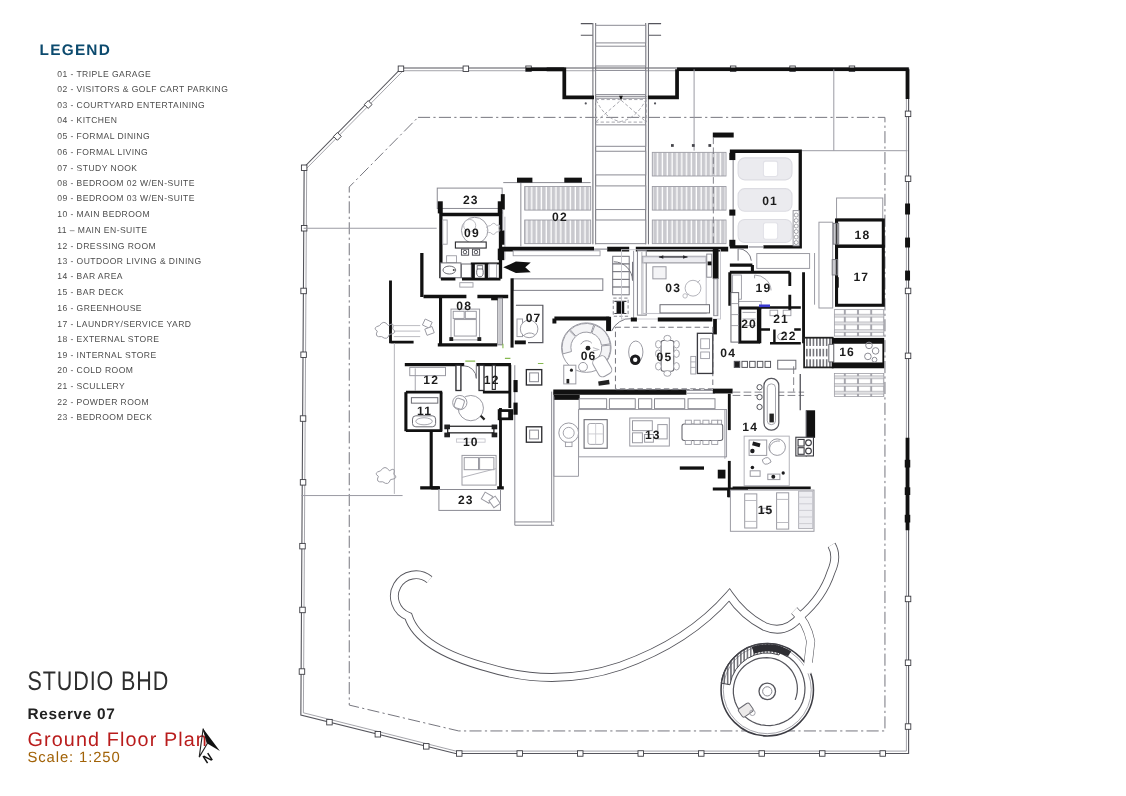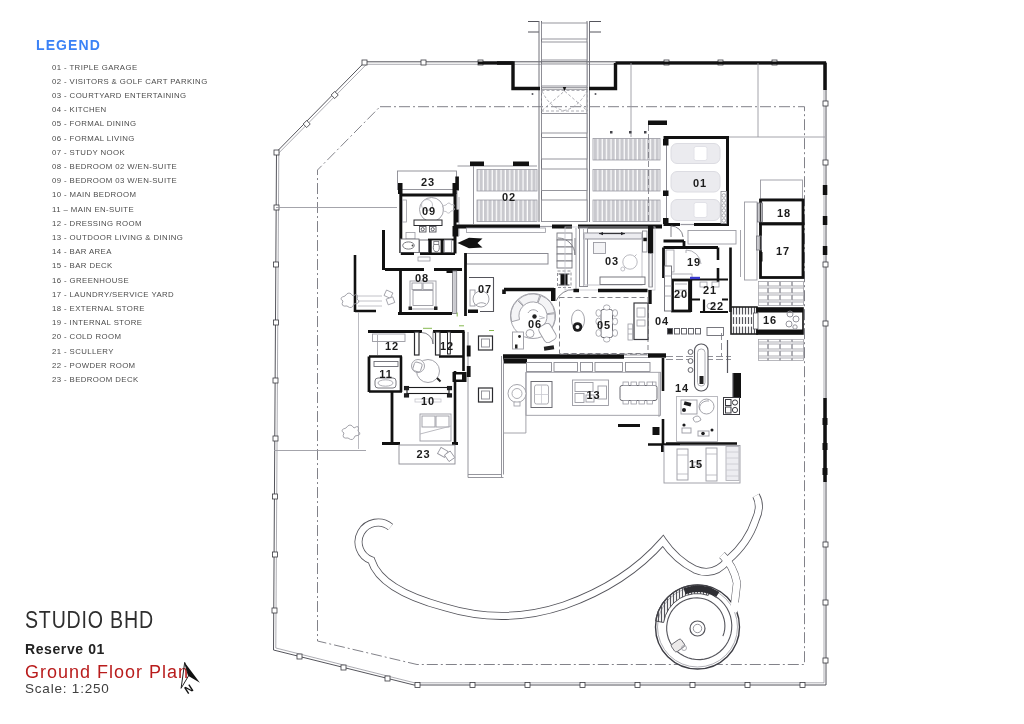--- a/index.html
+++ b/index.html
@@ -1,23 +1,23 @@
 <!DOCTYPE html>
 <html><head>
 <meta charset="utf-8">
 <style>
 html,body{margin:0;padding:0;background:#fff;width:1024px;height:724px;overflow:hidden}
 body{font-family:"Liberation Sans",sans-serif;position:relative}
 .abs{position:absolute}
-#legend-title{left:36px;top:36.5px;font-size:14px;font-weight:bold;letter-spacing:1.1px;color:#3b82f6}
+#legend-title{left:36px;top:36.5px;font-size:14px;font-weight:bold;letter-spacing:1.1px;color:#0c4a6e}
 #legend-items{left:52px;top:60.5px;font-size:7.8px;color:#4c4c4c;letter-spacing:0.4px;line-height:14.2px;white-space:pre}
 #title1{left:25px;top:606px;font-size:24.5px;letter-spacing:1px;color:#2e2e2e;transform:scaleX(0.8);transform-origin:0 0}
 #title2{left:25px;top:641px;font-size:14px;font-weight:bold;letter-spacing:0.6px;color:#222}
 #title3{left:25px;top:661.5px;font-size:18px;letter-spacing:1px;color:#b91c1c}
-#title4{left:25px;top:680.5px;font-size:13.5px;letter-spacing:0.8px;color:#404040}
+#title4{left:25px;top:680.5px;font-size:13.5px;letter-spacing:0.8px;color:#a16207}
 svg{position:absolute;left:0;top:0}
 .num{font-family:"Liberation Sans",sans-serif;font-size:11px;font-weight:bold;fill:#1c1c1c;letter-spacing:1px;text-anchor:middle}
 </style>
 </head>
 <body>
 
 <div class="abs" id="legend-title">LEGEND</div>
 
 <div class="abs" id="legend-items">01 - TRIPLE GARAGE
 02 - VISITORS &amp; GOLF CART PARKING
@@ -38,21 +38,21 @@
 17 - LAUNDRY/SERVICE YARD
 18 - EXTERNAL STORE
 19 - INTERNAL STORE
 20 - COLD ROOM
 21 - SCULLERY
 22 - POWDER ROOM
 23 - BEDROOM DECK</div>
 
 <div class="abs" id="title1">STUDIO BHD</div>
 
-<div class="abs" id="title2">Reserve 01</div>
+<div class="abs" id="title2">Reserve 07</div>
 
 <div class="abs" id="title3">Ground Floor Plan</div>
 
 <div class="abs" id="title4">Scale: 1:250</div>
 <svg width="1024" height="724" viewBox="0 0 1024 724">
 <defs>
 <pattern id="vh" width="4.4" height="8" patternUnits="userSpaceOnUse">
 <rect x="0" y="0" width="3.2" height="8" fill="#c9c9ce"></rect>
 </pattern>
 <pattern id="vh2" width="3" height="8" patternUnits="userSpaceOnUse">

